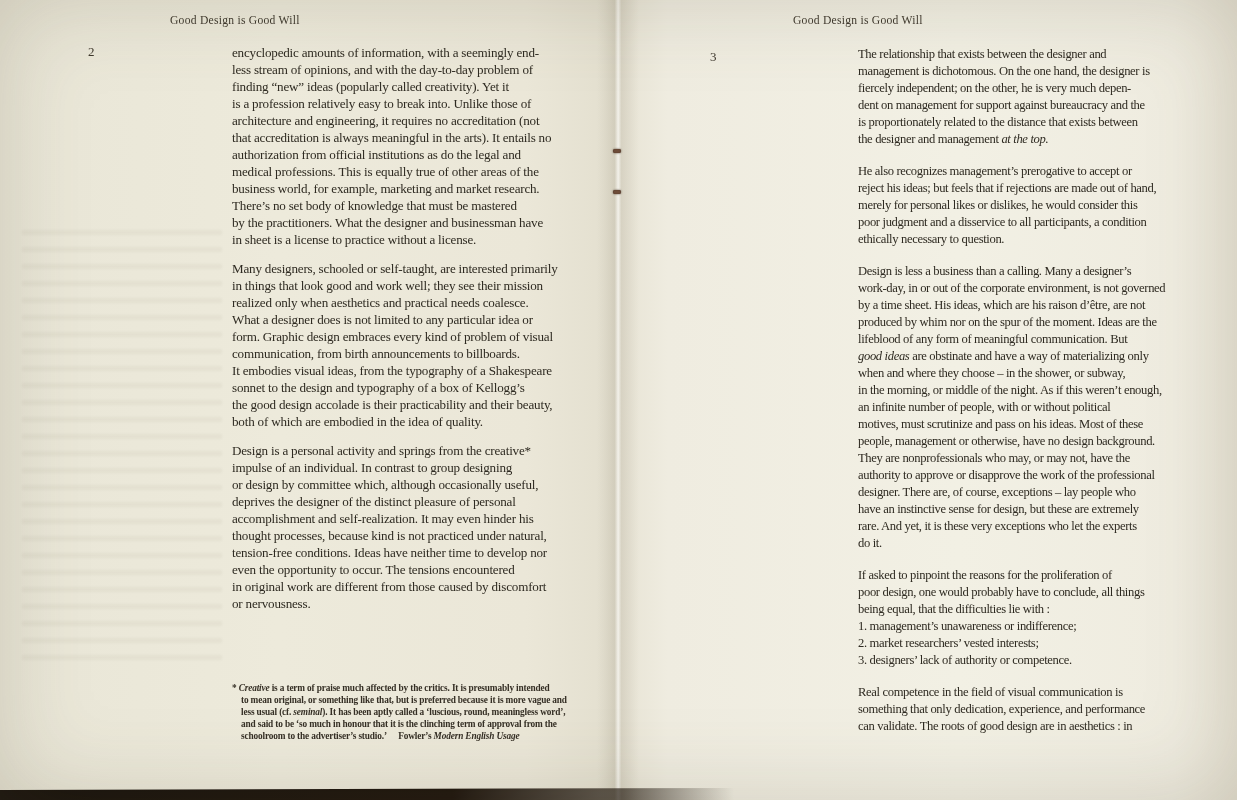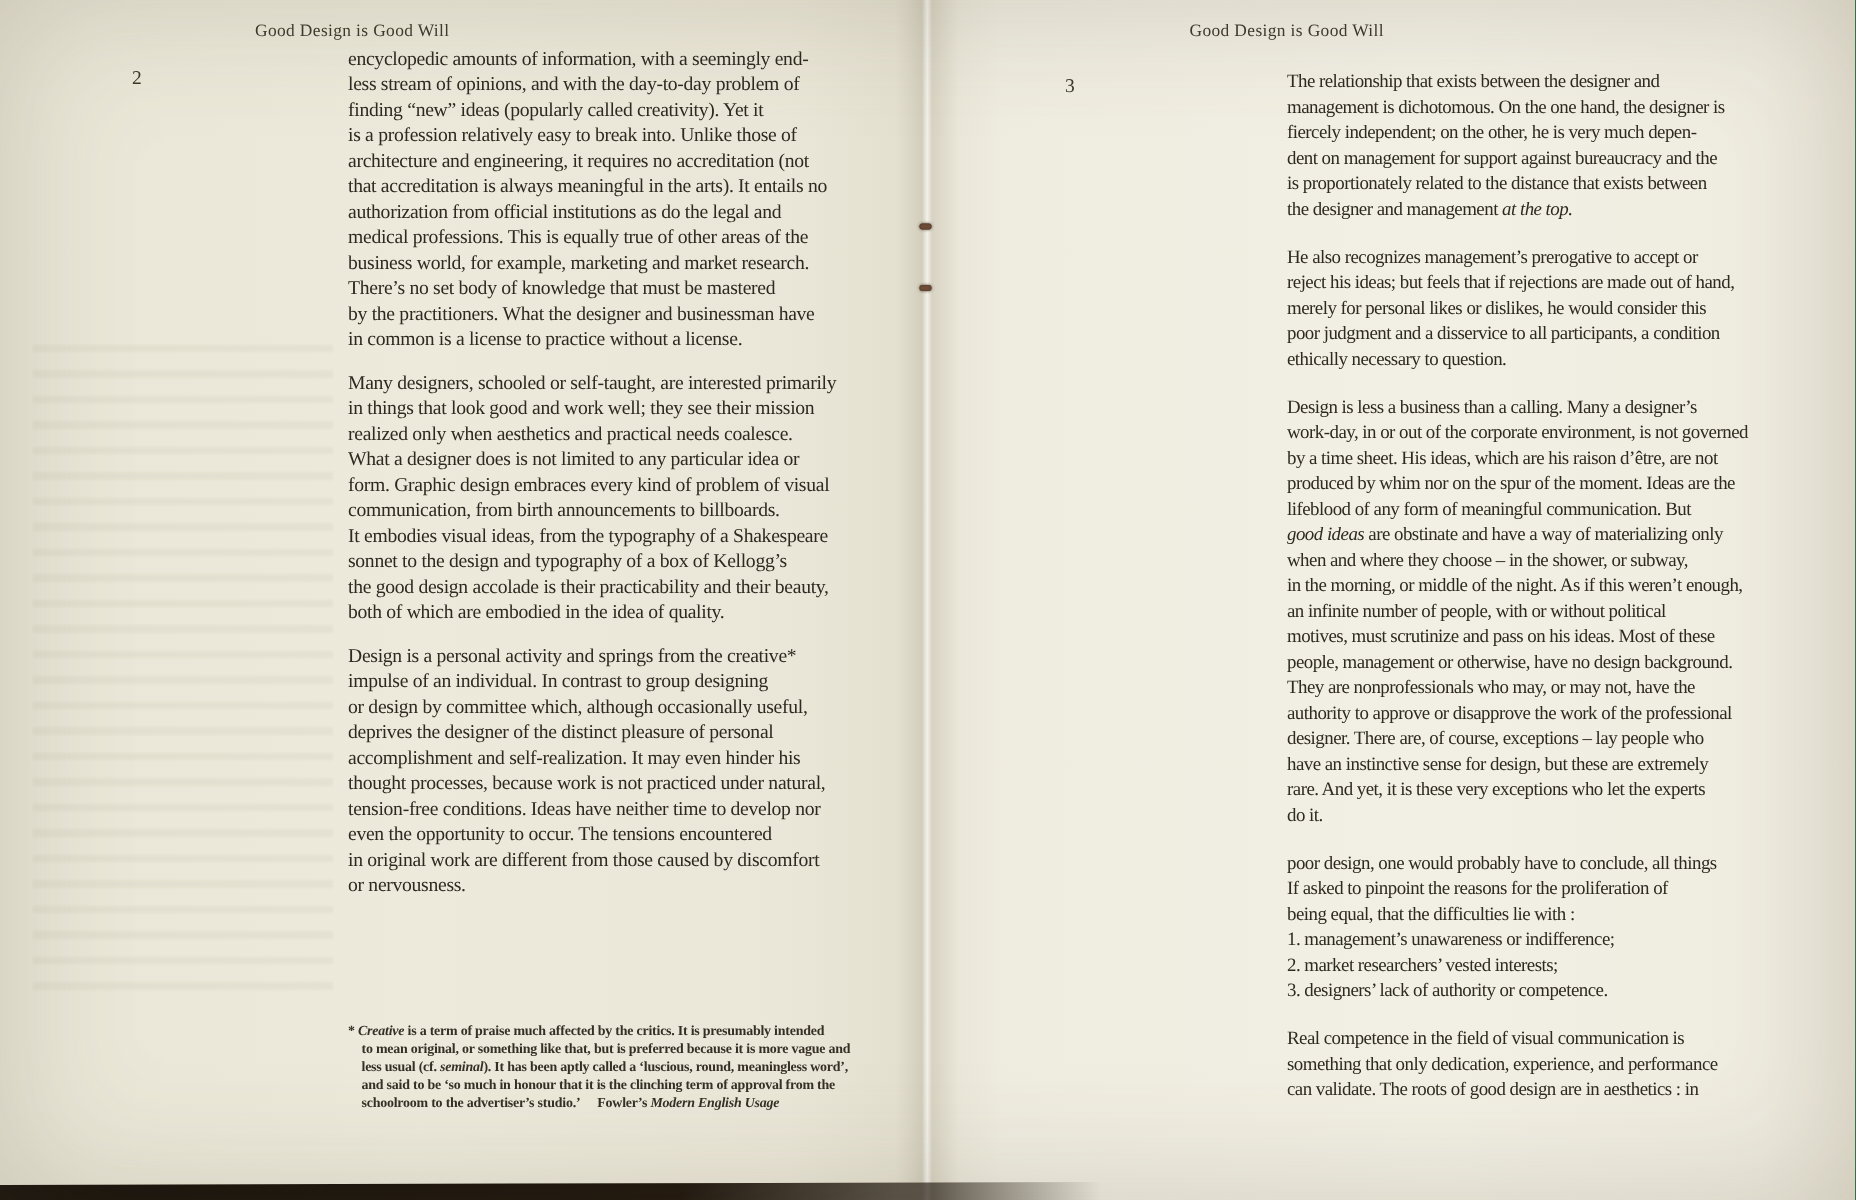--- a/index.html
+++ b/index.html
@@ -27,21 +27,21 @@
     box-shadow:inset 0 0 90px rgba(95,85,62,0.22); }
 
   .running-header { position:absolute; top:14px; font-size:11.6px; letter-spacing:0.25px; color:#3d372c; }
   .running-header.left  { left:170px; }
   .running-header.right { left:793px; }
   .page-number { position:absolute; font-size:13px; color:#3d372c; }
   .page-number.left  { left:88px;  top:44px; }
   .page-number.right { left:710px; top:49px; }
 
   .body-block { position:absolute; z-index:2; }
-  .body-left  { left:232px; top:30px; width:392px; font-size:13.1px; line-height:17px; letter-spacing:-0.2px; }
+  .body-left  { left:232px; top:44px; width:392px; font-size:13.1px; line-height:17px; letter-spacing:-0.2px; }
   .body-right { left:858px; top:46px; width:372px; font-size:12.6px; line-height:17px; letter-spacing:-0.35px; }
   .para { margin:0 0 12px 0; }
   .body-right .para { margin-bottom:15px; }
   .para.no-gap { margin-bottom:0; }
   .para.list-indent { }
   .tline { white-space:nowrap; line-height:inherit; }
 
   .footnote { position:absolute; z-index:2; left:232px; top:683px; width:350px;
     font-size:9.3px; line-height:11.9px; letter-spacing:-0.15px; color:#352f25; }
   .footnote .tline { margin-left:9px;font-weight:bold; }
@@ -83,41 +83,41 @@
         <div class="tline">less stream of opinions, and with the day-to-day problem of</div>
         <div class="tline">finding “new” ideas (popularly called creativity). Yet it</div>
         <div class="tline">is a profession relatively easy to break into. Unlike those of</div>
         <div class="tline">architecture and engineering, it requires no accreditation (not</div>
         <div class="tline">that accreditation is always meaningful in the arts). It entails no</div>
         <div class="tline">authorization from official institutions as do the legal and</div>
         <div class="tline">medical professions. This is equally true of other areas of the</div>
         <div class="tline">business world, for example, marketing and market research.</div>
         <div class="tline">There’s no set body of knowledge that must be mastered</div>
         <div class="tline">by the practitioners. What the designer and businessman have</div>
-        <div class="tline">in common is a license to practice without a license.</div>
+        <div class="tline">in sheet is a license to practice without a license.</div>
       </div>
     <div class="para">
         <div class="tline">Many designers, schooled or self-taught, are interested primarily</div>
         <div class="tline">in things that look good and work well; they see their mission</div>
         <div class="tline">realized only when aesthetics and practical needs coalesce.</div>
         <div class="tline">What a designer does is not limited to any particular idea or</div>
         <div class="tline">form. Graphic design embraces every kind of problem of visual</div>
         <div class="tline">communication, from birth announcements to billboards.</div>
         <div class="tline">It embodies visual ideas, from the typography of a Shakespeare</div>
         <div class="tline">sonnet to the design and typography of a box of Kellogg’s</div>
         <div class="tline">the good design accolade is their practicability and their beauty,</div>
         <div class="tline">both of which are embodied in the idea of quality.</div>
       </div>
     <div class="para">
         <div class="tline">Design is a personal activity and springs from the creative*</div>
         <div class="tline">impulse of an individual. In contrast to group designing</div>
         <div class="tline">or design by committee which, although occasionally useful,</div>
         <div class="tline">deprives the designer of the distinct pleasure of personal</div>
         <div class="tline">accomplishment and self-realization. It may even hinder his</div>
-        <div class="tline">thought processes, because work is not practiced under natural,</div>
+        <div class="tline">thought processes, because kind is not practiced under natural,</div>
         <div class="tline">tension-free conditions. Ideas have neither time to develop nor</div>
         <div class="tline">even the opportunity to occur. The tensions encountered</div>
         <div class="tline">in original work are different from those caused by discomfort</div>
         <div class="tline">or nervousness.</div>
       </div>
   </div>
 
   <div class="footnote">
       <div class="tline">* <em>Creative</em> is a term of praise much affected by the critics. It is presumably intended</div>
       <div class="tline">to mean original, or something like that, but is preferred because it is more vague and</div>
@@ -155,22 +155,22 @@
         <div class="tline">motives, must scrutinize and pass on his ideas. Most of these</div>
         <div class="tline">people, management or otherwise, have no design background.</div>
         <div class="tline">They are nonprofessionals who may, or may not, have the</div>
         <div class="tline">authority to approve or disapprove the work of the professional</div>
         <div class="tline">designer. There are, of course, exceptions – lay people who</div>
         <div class="tline">have an instinctive sense for design, but these are extremely</div>
         <div class="tline">rare. And yet, it is these very exceptions who let the experts</div>
         <div class="tline">do it.</div>
       </div>
     <div class="para no-gap">
+        <div class="tline">If asked to pinpoint the reasons for the proliferation of</div>
         <div class="tline">poor design, one would probably have to conclude, all things</div>
-        <div class="tline">If asked to pinpoint the reasons for the proliferation of</div>
         <div class="tline">being equal, that the difficulties lie with :</div>
       </div>
     <div class="para list-indent">
         <div class="tline">1. management’s unawareness or indifference;</div>
         <div class="tline">2. market researchers’ vested interests;</div>
         <div class="tline">3. designers’ lack of authority or competence.</div>
       </div>
     <div class="para">
         <div class="tline">Real competence in the field of visual communication is</div>
         <div class="tline">something that only dedication, experience, and performance</div>

